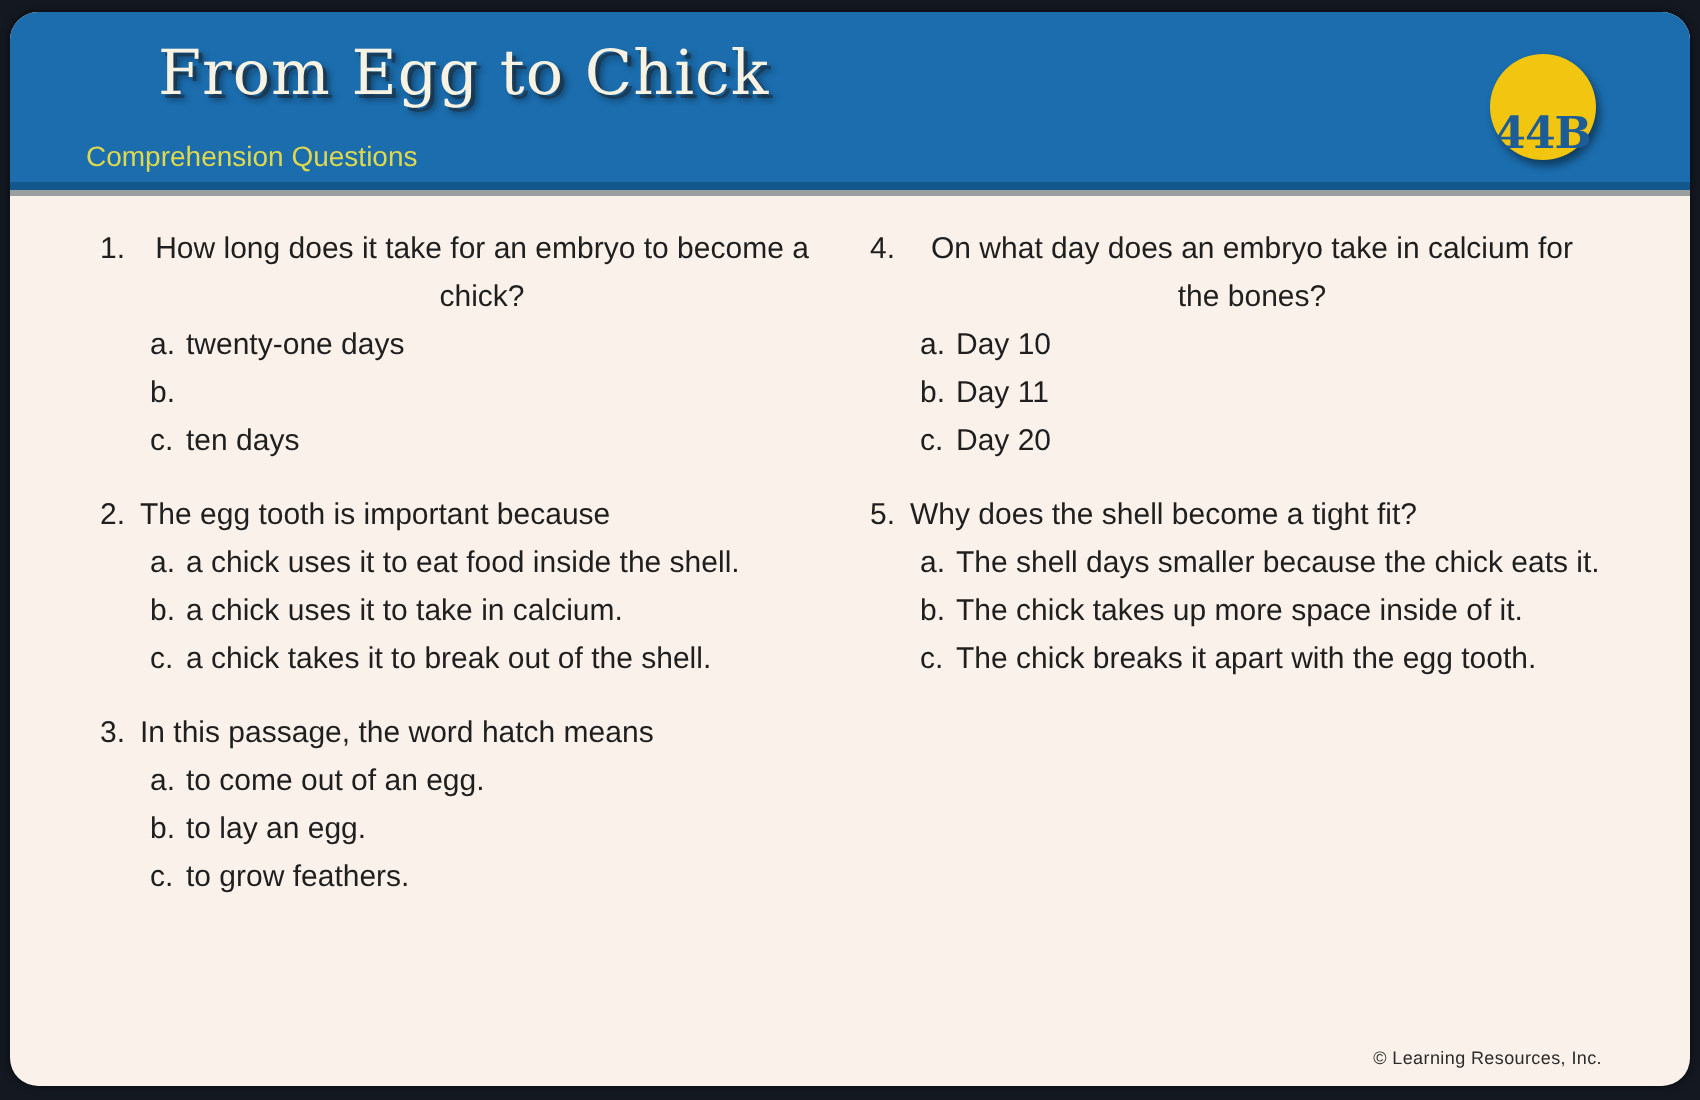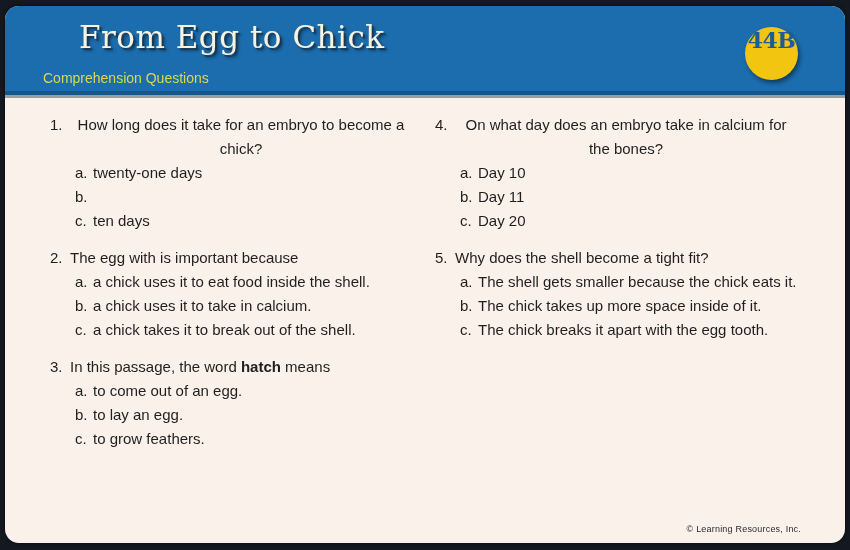--- a/index.html
+++ b/index.html
@@ -53,21 +53,21 @@
     font-weight:normal;
     color:var(--subtitle-yellow);
     white-space:nowrap;
   }
   .badge{
     position:absolute;
     right:47px; top:21px;
     width:53px; height:53px;
     border-radius:50%;
     background:var(--badge-yellow);
-    display:flex; align-items:flex-start; justify-content:center;
+    display:flex; align-items:flex-end; justify-content:center;
     box-shadow:2px 3px 4px rgba(0,0,0,0.45);
     margin-left:23px;
   }
   .badge-text{
     font-family:"DejaVu Serif",serif;
     font-weight:bold;
     font-size:22px;
     color:var(--badge-text);
     letter-spacing:-0.5px;
   }
@@ -78,21 +78,21 @@
   }
   .column{ width:385px; flex-shrink:0; }
   .question{ margin-bottom:13px; }
   .q-row{
     display:flex;
     font-size:15px;
     line-height:24px;
   }
   .q-num{ width:20px; flex-shrink:0; }
   .q-text{ max-width:342px;text-align:center; }
-  .q-text b{ font-weight:bold; }
+  .q-text b{ font-weight:normal; }
   .options{ padding-left:25px; }
   .option{
     display:flex;
     font-size:15px;
     line-height:24px;
   }
   .opt-letter{ width:18px; flex-shrink:0; }
   .opt-text{ max-width:337px; }
   .copyright{
     position:absolute;
@@ -131,21 +131,21 @@
             </div>
             <div class="option">
               <span class="opt-letter">c.</span>
               <span class="opt-text">ten days</span>
             </div>
           </div>
         </div>
         <div class="question">
           <div class="q-row">
             <span class="q-num">2.</span>
-            <span class="q-text"><span>The egg with is important because</span></span>
+            <span class="q-text"><span>The egg tooth is important because</span></span>
           </div>
           <div class="options">
             <div class="option">
               <span class="opt-letter">a.</span>
               <span class="opt-text">a chick uses it to eat food inside the shell.</span>
             </div>
             <div class="option">
               <span class="opt-letter">b.</span>
               <span class="opt-text">a chick uses it to take in calcium.</span>
             </div>
@@ -198,21 +198,21 @@
           </div>
         </div>
         <div class="question">
           <div class="q-row">
             <span class="q-num">5.</span>
             <span class="q-text"><span>Why does the shell become a tight fit?</span></span>
           </div>
           <div class="options">
             <div class="option">
               <span class="opt-letter">a.</span>
-              <span class="opt-text">The shell gets smaller because the chick eats it.</span>
+              <span class="opt-text">The shell days smaller because the chick eats it.</span>
             </div>
             <div class="option">
               <span class="opt-letter">b.</span>
               <span class="opt-text">The chick takes up more space inside of it.</span>
             </div>
             <div class="option">
               <span class="opt-letter">c.</span>
               <span class="opt-text">The chick breaks it apart with the egg tooth.</span>
             </div>
           </div>

